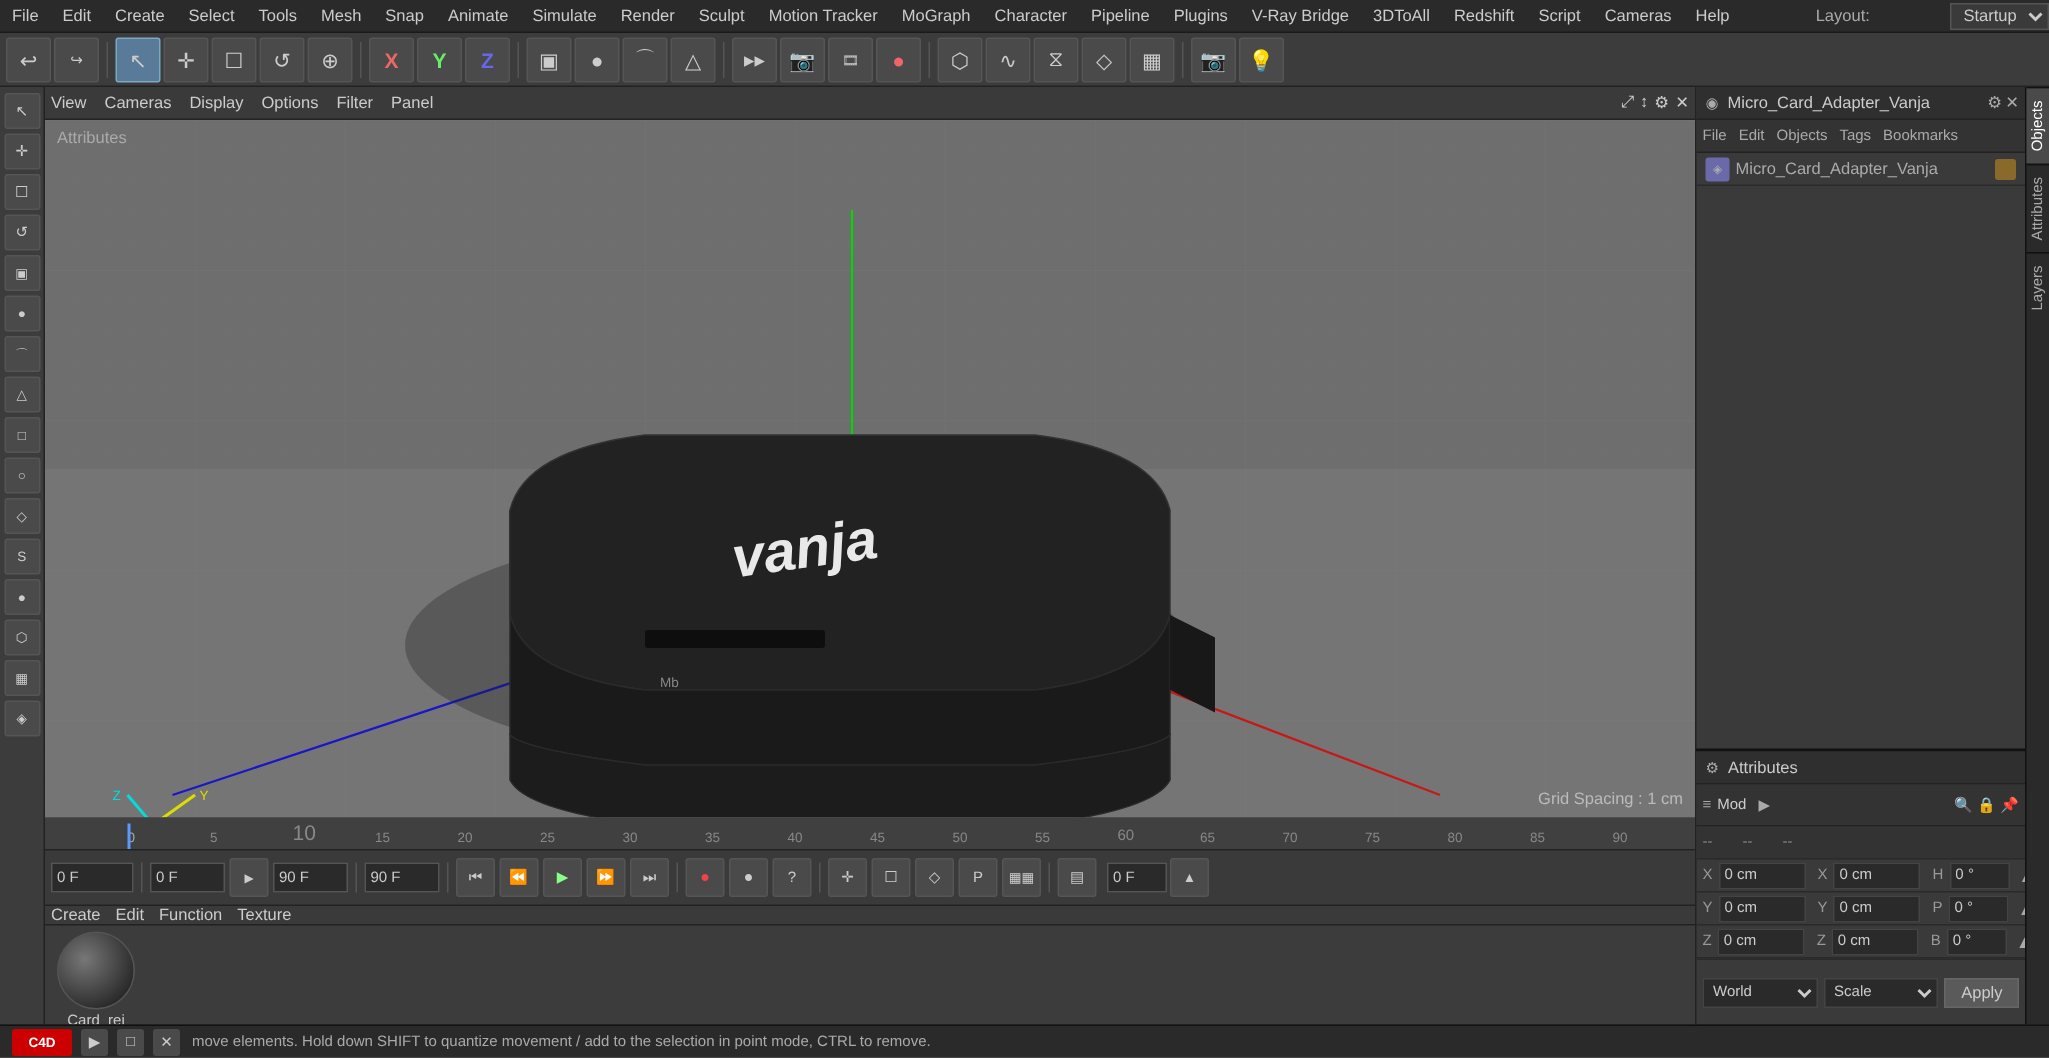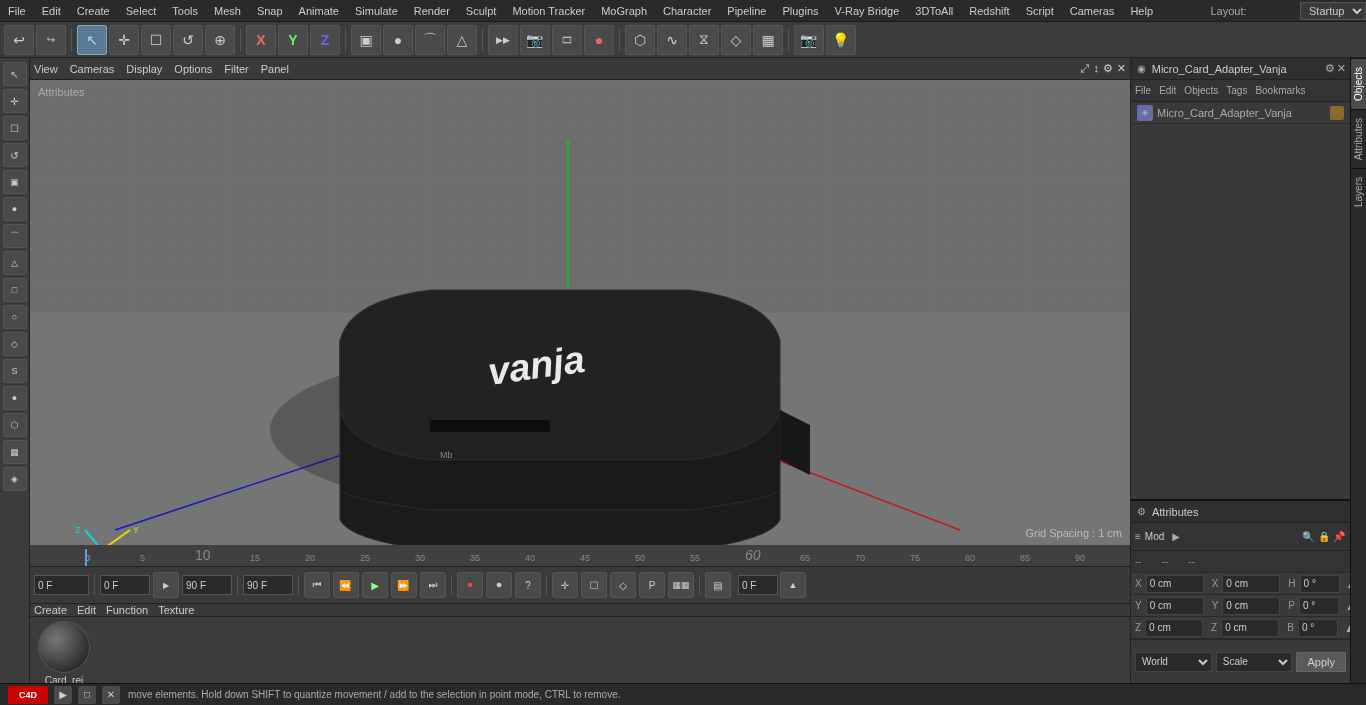--- a/index.html
+++ b/index.html
@@ -236,21 +236,21 @@
           <div style="width:55px;text-align:center;font-size:14px;color:#888;display:flex;align-items:flex-end;padding-bottom:3px;">10</div>
           <div style="width:55px;text-align:center;font-size:9px;color:#888;display:flex;align-items:flex-end;padding-bottom:3px;">15</div>
           <div style="width:55px;text-align:center;font-size:9px;color:#888;display:flex;align-items:flex-end;padding-bottom:3px;">20</div>
           <div style="width:55px;text-align:center;font-size:9px;color:#888;display:flex;align-items:flex-end;padding-bottom:3px;">25</div>
           <div style="width:55px;text-align:center;font-size:9px;color:#888;display:flex;align-items:flex-end;padding-bottom:3px;">30</div>
           <div style="width:55px;text-align:center;font-size:9px;color:#888;display:flex;align-items:flex-end;padding-bottom:3px;">35</div>
           <div style="width:55px;text-align:center;font-size:9px;color:#888;display:flex;align-items:flex-end;padding-bottom:3px;">40</div>
           <div style="width:55px;text-align:center;font-size:9px;color:#888;display:flex;align-items:flex-end;padding-bottom:3px;">45</div>
           <div style="width:55px;text-align:center;font-size:9px;color:#888;display:flex;align-items:flex-end;padding-bottom:3px;">50</div>
           <div style="width:55px;text-align:center;font-size:9px;color:#888;display:flex;align-items:flex-end;padding-bottom:3px;">55</div>
-          <div style="width:55px;text-align:center;font-size:14px;color:#888;display:flex;align-items:flex-end;padding-bottom:3px;font-style:italic;">60</div>
+          <div style="width:55px;text-align:center;font-size:10px;color:#888;display:flex;align-items:flex-end;padding-bottom:3px;">60</div>
           <div style="width:55px;text-align:center;font-size:9px;color:#888;display:flex;align-items:flex-end;padding-bottom:3px;">65</div>
           <div style="width:55px;text-align:center;font-size:9px;color:#888;display:flex;align-items:flex-end;padding-bottom:3px;">70</div>
           <div style="width:55px;text-align:center;font-size:9px;color:#888;display:flex;align-items:flex-end;padding-bottom:3px;">75</div>
           <div style="width:55px;text-align:center;font-size:9px;color:#888;display:flex;align-items:flex-end;padding-bottom:3px;">80</div>
           <div style="width:55px;text-align:center;font-size:9px;color:#888;display:flex;align-items:flex-end;padding-bottom:3px;">85</div>
           <div style="width:55px;text-align:center;font-size:9px;color:#888;display:flex;align-items:flex-end;padding-bottom:3px;">90</div>
         </div>
       </div>
     </div>
 

